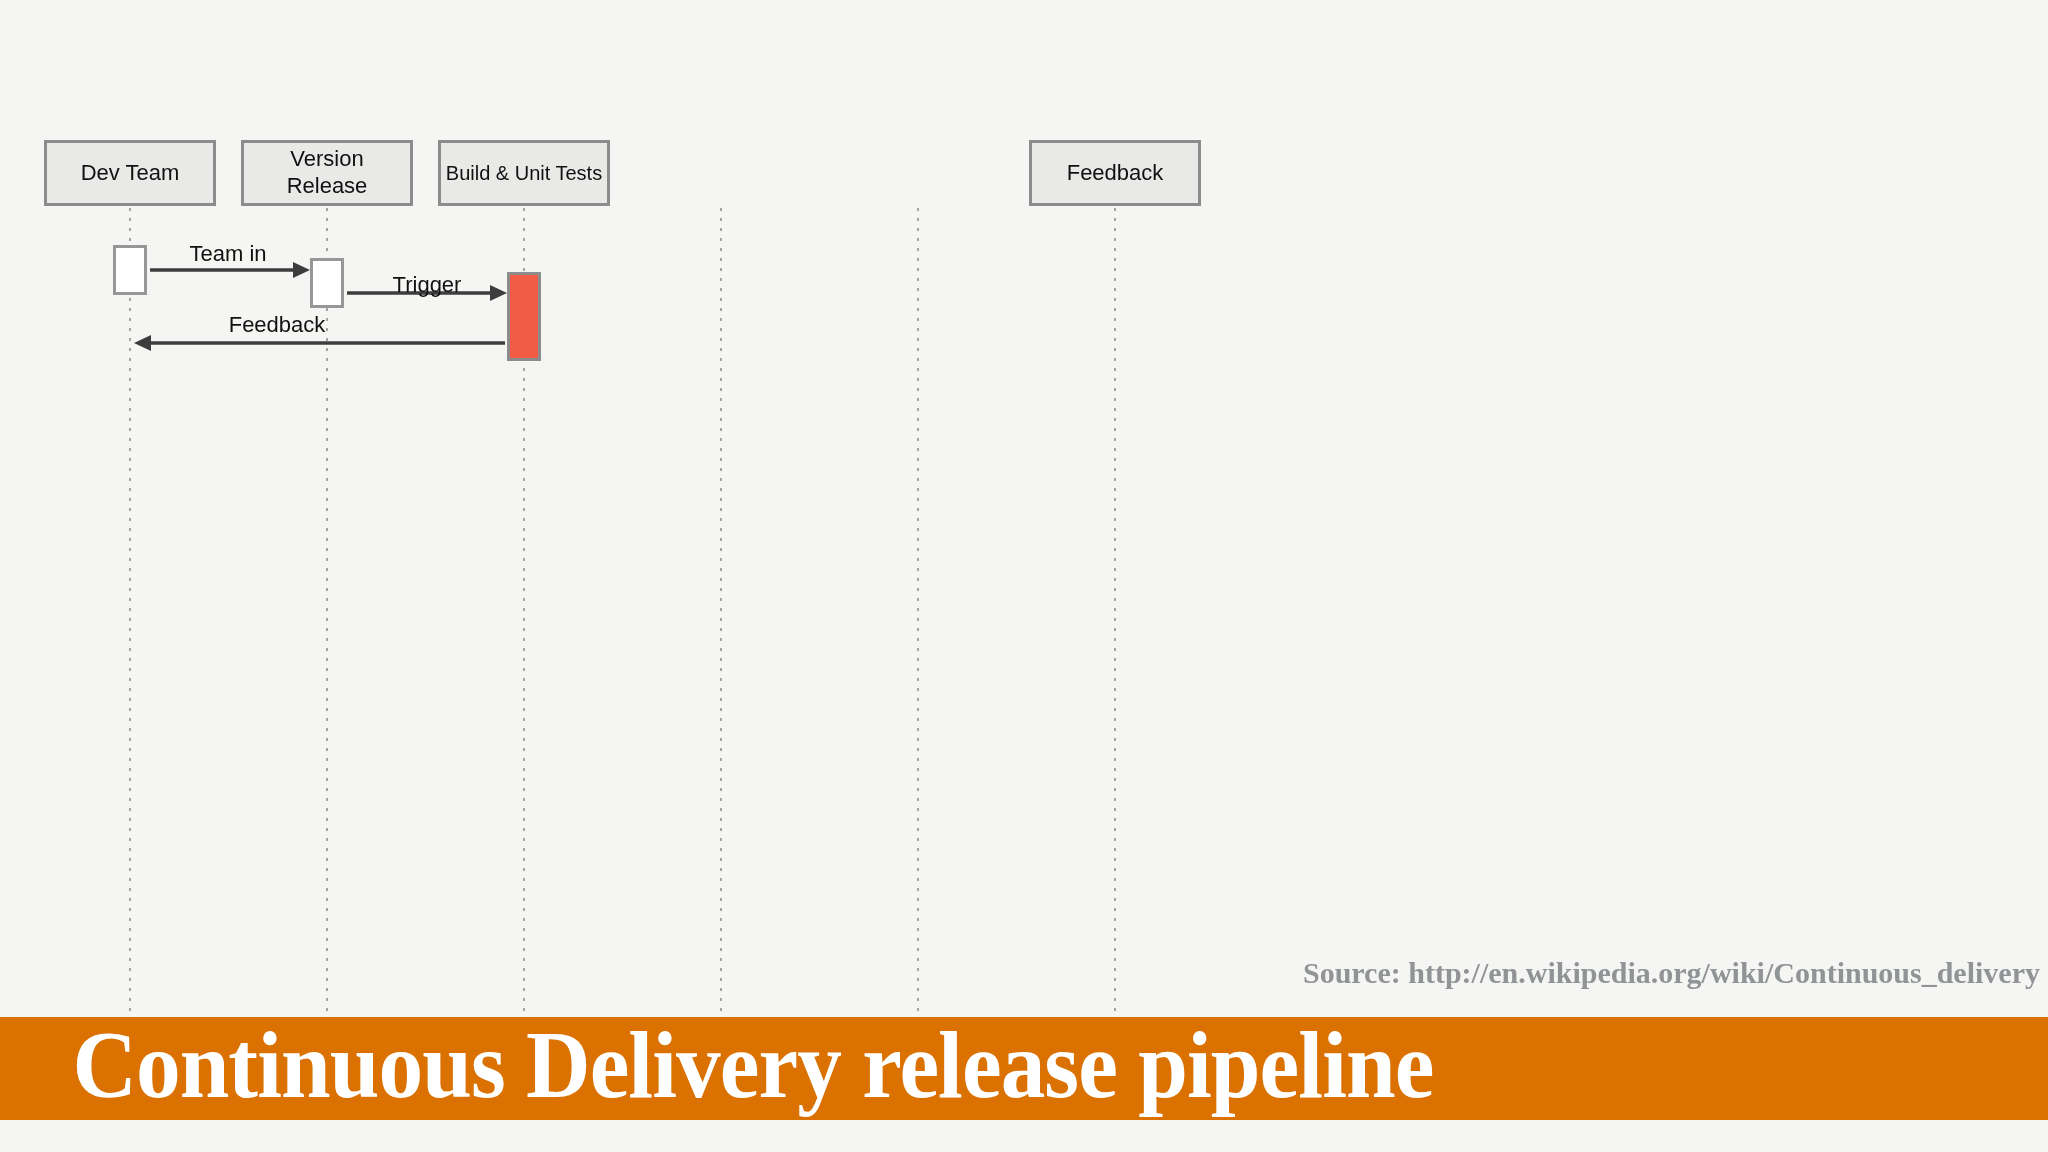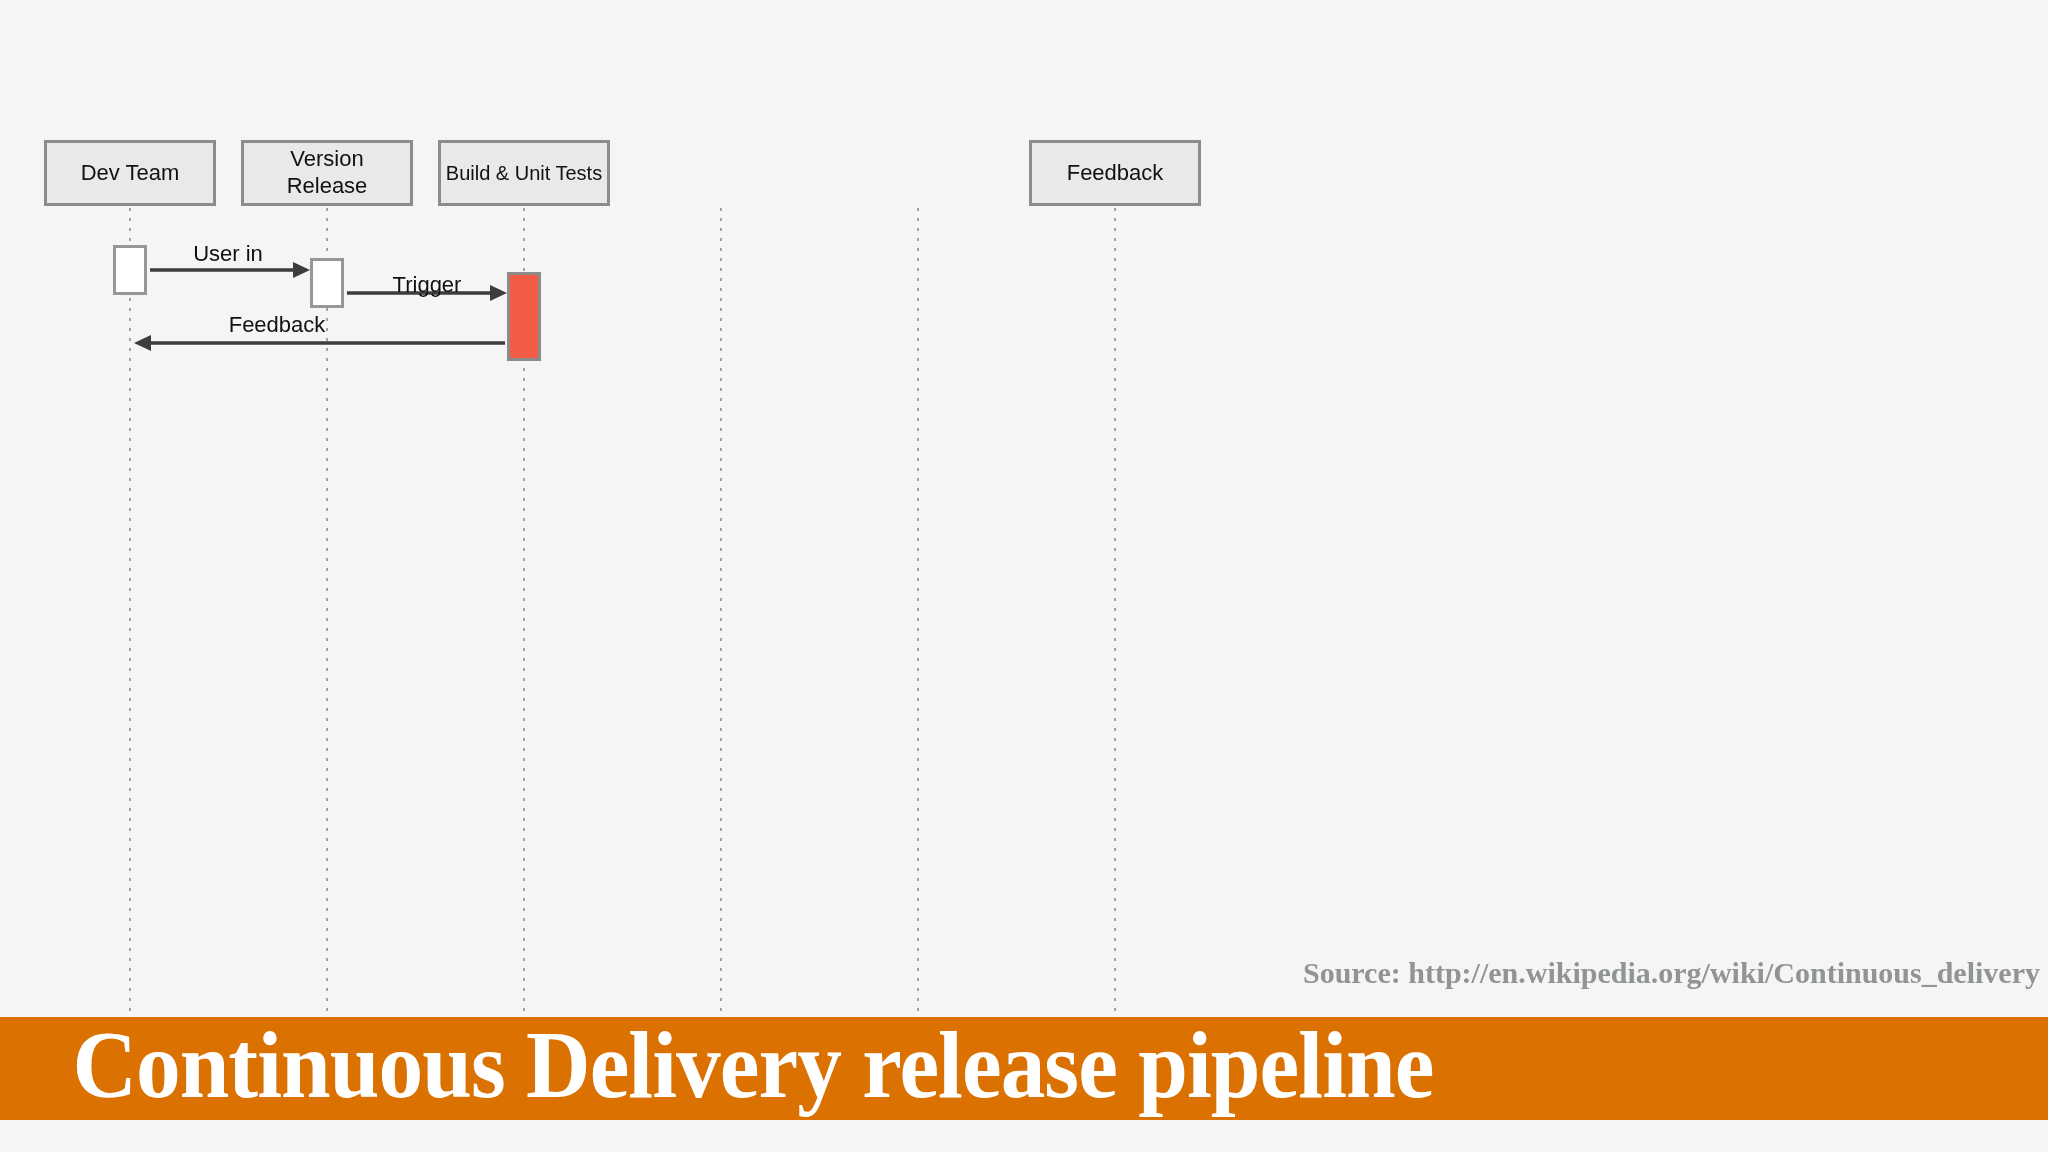--- a/index.html
+++ b/index.html
@@ -116,21 +116,21 @@
     <g>
       <line x1="347" y1="293" x2="492" y2="293"></line>
       <polygon points="490,285 507,293 490,301"></polygon>
     </g>
     <g>
       <line x1="505" y1="343" x2="150" y2="343"></line>
       <polygon points="151,335 134,343 151,351"></polygon>
     </g>
   </svg>
 
-  <div class="msg-label" style="left:228px;top:241px">User in</div>
+  <div class="msg-label" style="left:228px;top:241px">Team in</div>
   <div class="msg-label" style="left:427px;top:272px">Trigger</div>
   <div class="msg-label" style="left:277px;top:312px">Feedback</div>
 
   <div class="source">Source: http://en.wikipedia.org/wiki/Continuous_delivery</div>
 
   <div class="banner">
     <h1>Continuous Delivery release pipeline</h1>
   </div>
 
 </div>

